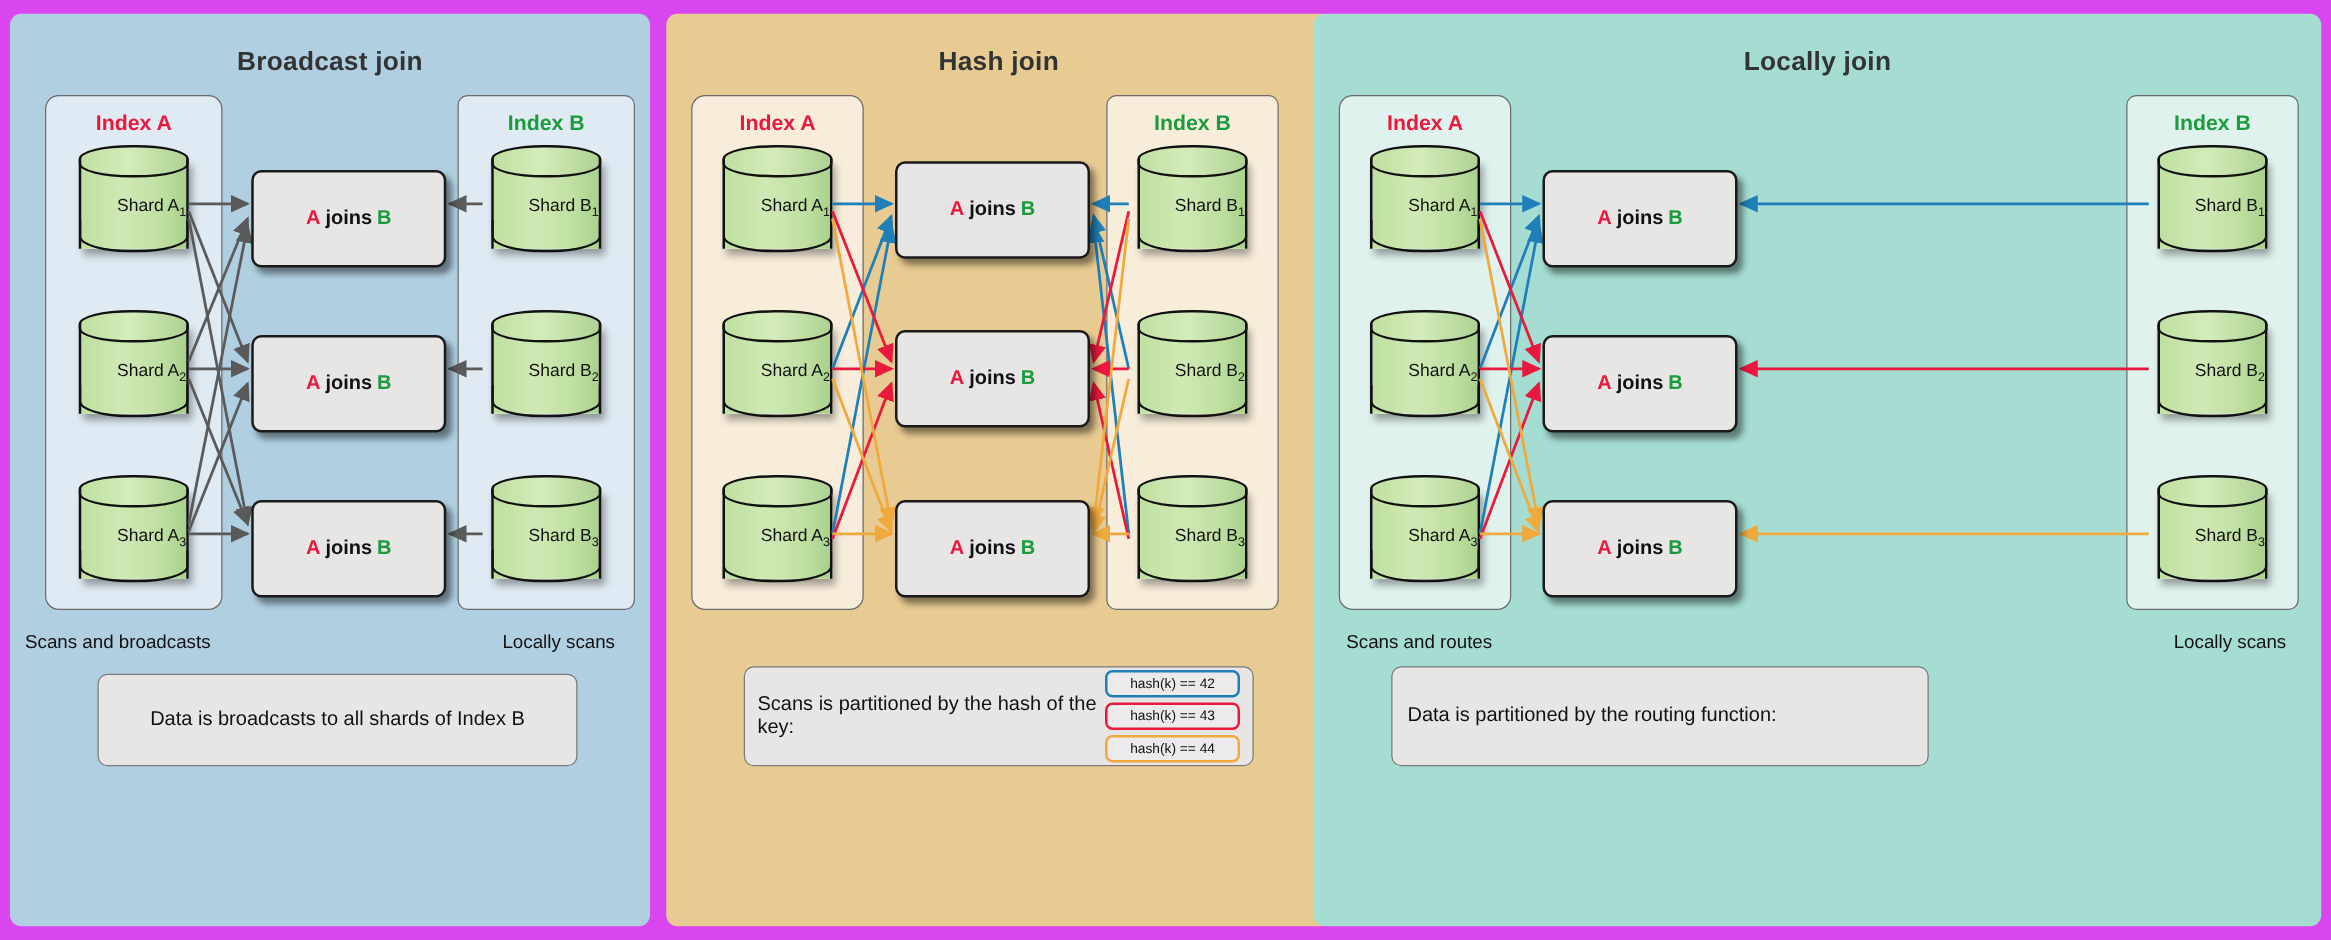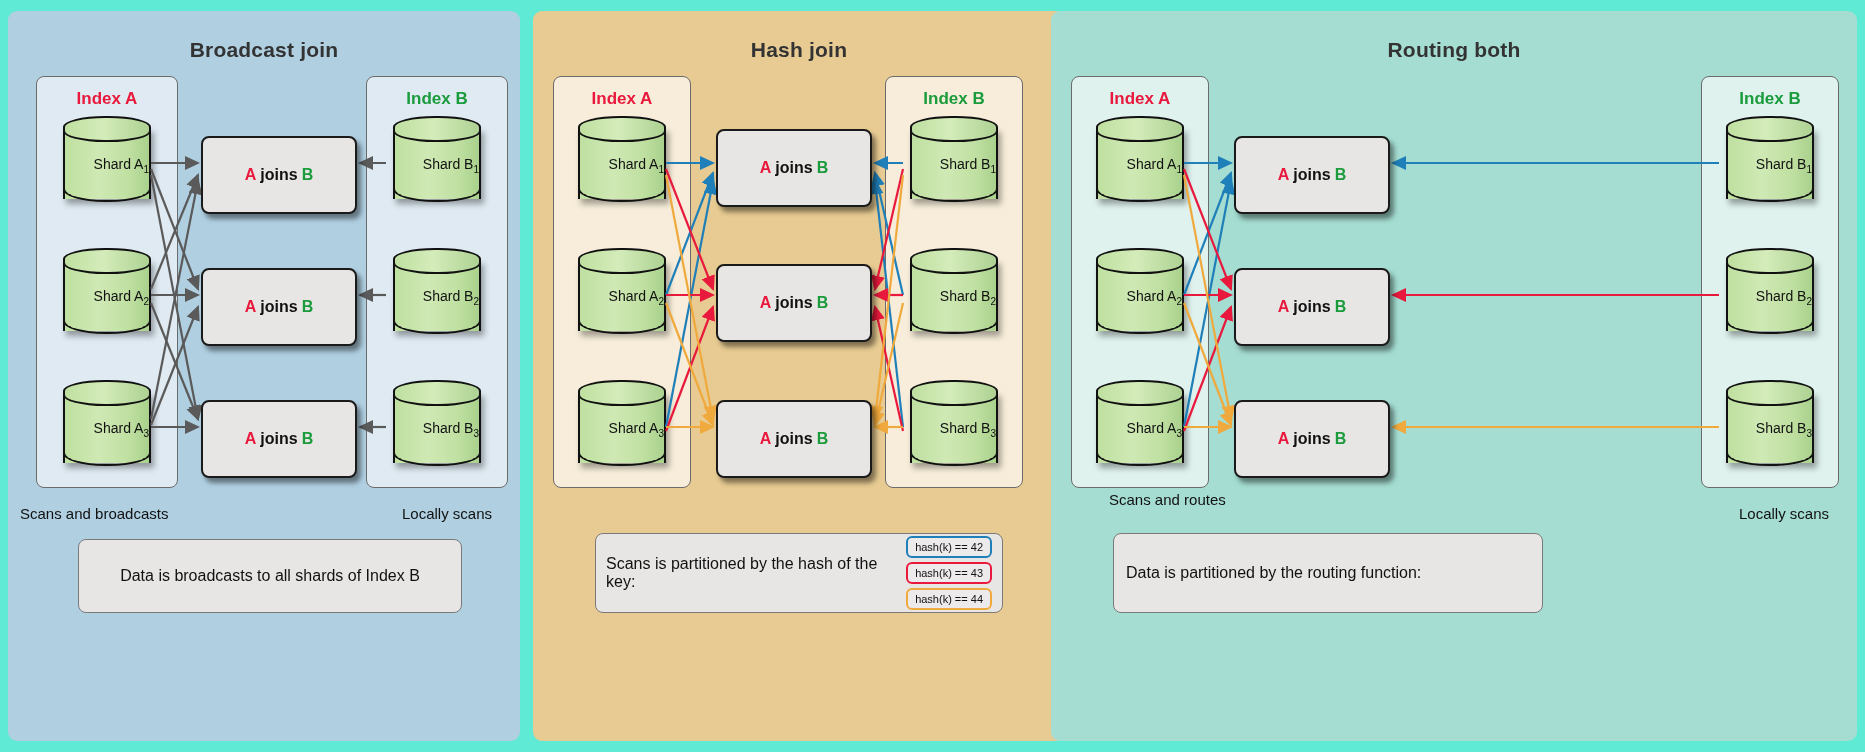--- a/index.html
+++ b/index.html
@@ -1,31 +1,31 @@
 <!DOCTYPE html>
 <html><head>
 <meta charset="utf-8">
 <style>
   html,body{margin:0;padding:0;background:#000;}
   body{width:1865px;height:752px;font-family:"Liberation Sans",sans-serif;overflow:hidden;}
-  .stage{position:relative;width:1865px;height:752px;background:#5eead4;}
+  .stage{position:relative;width:1865px;height:752px;background:#d946ef;}
 
   .panel{position:absolute;top:11px;height:730px;border-radius:9px;overflow:hidden;}
   .panel.p0{left:8px;width:512px;background:#b0d0e2;}
   .panel.p1{left:533px;width:532px;background:#e8cb92;}
   .panel.p2{left:1051px;width:806px;background:#a5ddd2;}
 
   .panel-title{position:absolute;top:27px;left:0;right:0;text-align:center;
     font-size:21px;font-weight:bold;color:#333;letter-spacing:.2px;}
 
   .index-box{position:absolute;border:1.6px solid #6b6b6b;border-radius:8px;}
   .p0 .index-box{background:#dfeaf2;}
   .p1 .index-box{background:#f7edda;}
   .p2 .index-box{background:#dff2ee;}
-  .index-box.ia{top:65px;height:410px;}
+  .index-box.ia{top:65px;height:410px;border-radius:11px;}
   .index-box.ib{top:65px;height:410px;}
 
   .index-label{position:absolute;top:12px;left:0;right:0;text-align:center;
     font-size:17px;font-weight:bold;}
   .lbl-a{color:#e8193c;}
   .lbl-b{color:#1a9b3c;}
 
   
   .shard{position:absolute;width:86px;height:94px;}
   .shard .body{position:absolute;left:0;top:11px;width:84px;height:72px;
@@ -51,21 +51,21 @@
   .joinbox .jb{color:#1a9b3c;margin-left:4px;}
 
   .edge-caption{position:absolute;font-size:15px;color:#111;white-space:nowrap;}
 
   .note{position:absolute;background:#e8e6e5;border:1.4px solid #7a7a7a;
     border-radius:8px;display:flex;align-items:center;}
   .note .note-txt{font-size:16px;color:#111;}
 
   .badges{display:flex;flex-direction:column;gap:4px;}
   .badge{border:2px solid #0f172a;border-radius:6px;background:#eceaea;
-    font-size:11px;color:#111;padding:3px 7px;white-space:nowrap;text-align:center;}
+    font-size:11px;color:#111;padding:3px 18px;white-space:nowrap;text-align:center;}
   .badge.b-blue{border-color:#1f7fb8;}
   .badge.b-red{border-color:#e8193c;}
   .badge.b-orange{border-color:#f0a93c;}
 
   svg.wires{position:absolute;left:0;top:0;width:100%;height:100%;
     pointer-events:none;overflow:visible;}
 </style>
 </head>
 <body>
 
@@ -280,21 +280,21 @@
       <span class="note-txt">Scans is partitioned by the hash of the key:</span>
       <div class="badges">
         <div class="badge b-blue">hash(k) == 42</div>
         <div class="badge b-red">hash(k) == 43</div>
         <div class="badge b-orange">hash(k) == 44</div>
       </div>
     </div>
   </div>
 
   <div class="panel p2">
-    <div class="panel-title">Routing both</div>
+    <div class="panel-title">Locally join</div>
 
     <div class="index-box ia" style="left:20px;width:136px;">
       <div class="index-label lbl-a">Index A</div>
     </div>
     <div class="index-box ib" style="left:650px;width:136px;">
       <div class="index-label lbl-b">Index B</div>
     </div>
 
     <div class="shard" style="left:45px;top:105px;">
       <div class="body"></div>
@@ -383,21 +383,21 @@
       <span class="ja">A</span>
         <span>joins</span>
         <span class="jb">B</span>
     </div>
     <div class="joinbox" style="left:183px;top:389px;">
       <span class="ja">A</span>
         <span>joins</span>
         <span class="jb">B</span>
     </div>
 
-    <div class="edge-caption" style="left:26px;top:480px;margin-left:32px;">Scans and routes</div>
+    <div class="edge-caption" style="left:26px;top:494px;">Scans and routes</div>
     <div class="edge-caption" style="right:28px;top:494px;">Locally scans</div>
 
     <div class="note" style="left:62px;top:522px;width:404px;height:78px;padding:0 12px;justify-content:space-between;">
       <span class="note-txt">Data is partitioned by the routing function:</span>
     </div>
   </div>
 
 </div>
 
 </body></html>

